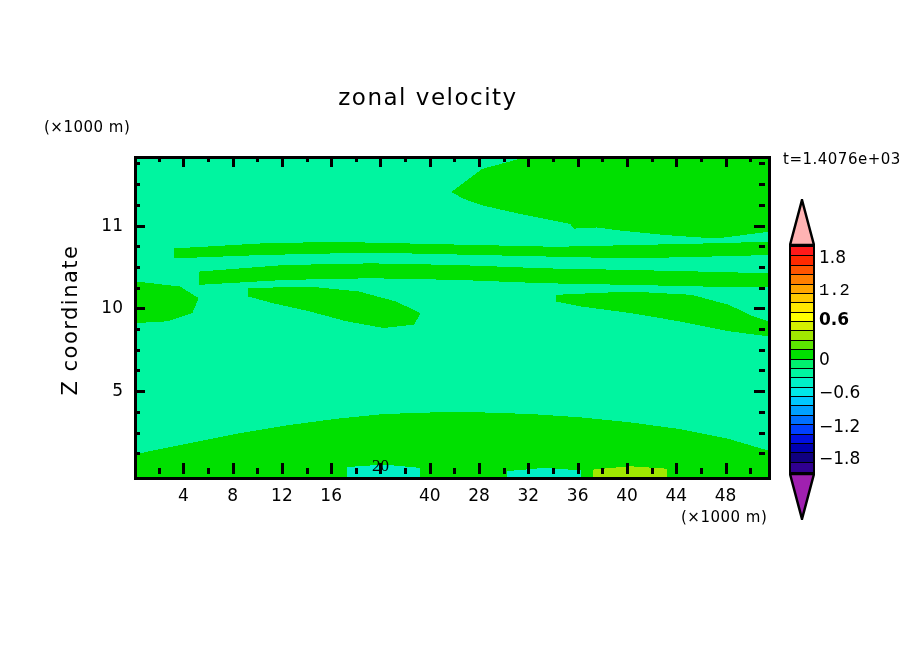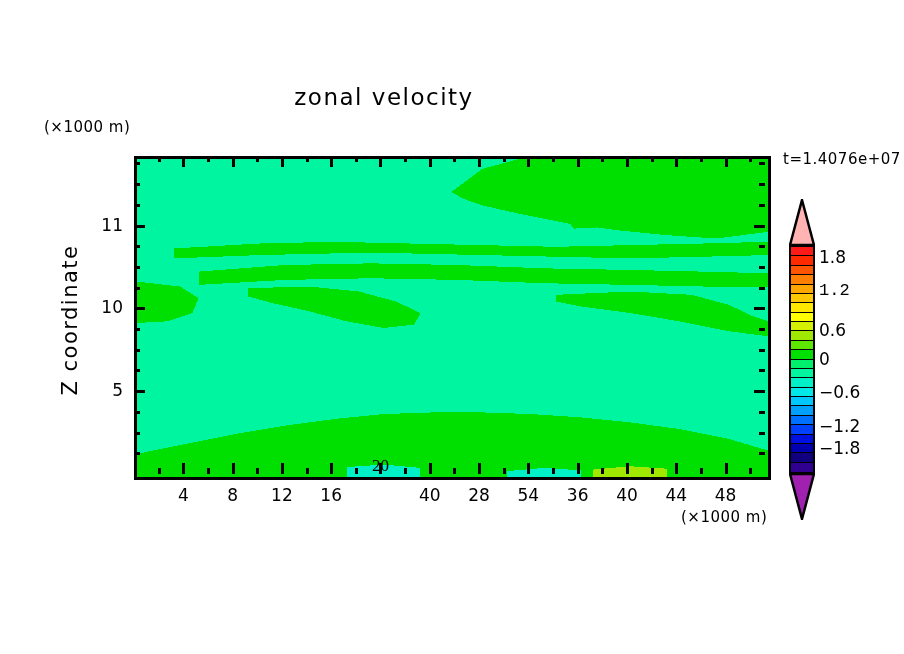--- a/index.html
+++ b/index.html
@@ -33,20 +33,21 @@
   }
 
   
   #plot-title {
     left: 0;
     top: 84px;
     width: 768px;
     text-align: center;
     font-size: 23px;
     letter-spacing: 1.5px;
+    padding-left: 44px;
   }
 
   
   #y-unit-label {
     left: 44px;
     top: 118px;
     font-size: 15px;
   }
   #x-unit-label {
     left: 681px;
@@ -175,21 +176,21 @@
 </head>
 <body>
 
 <div id="stage">
 
   <div class="txt" id="plot-title">zonal velocity</div>
 
   <div class="txt" id="y-unit-label">(×1000 m)</div>
   <div class="txt" id="x-unit-label">(×1000 m)</div>
 
-  <div class="txt" id="time-stamp">t=1.4076e+07</div>
+  <div class="txt" id="time-stamp">t=1.4076e+03</div>
 
   <div class="txt" id="y-axis-title">Z coordinate</div>
 
   <div id="plot-frame">
     <svg id="contour-canvas" width="631" height="318" viewBox="0 0 631 318" preserveAspectRatio="none" shape-rendering="crispEdges">
         <rect x="0" y="0" width="631" height="318" fill="#00f5a0"></rect>
         <polygon points="0,318 631,318 631,291.5 591.5625,279.90625 542.265625,269.96875 492.96875,263.34375 443.671875,258.375 394.375,255.0625 345.078125,253.40625 295.78125,253.40625 246.484375,255.0625 197.1875,260.03125 147.890625,266.65625 98.59375,274.9375 49.296875,284.875 0,294.8125" fill="#00e000"></polygon>
         <polygon points="314.267578125,33.125 345.078125,9.937499999999943 382.05078125,0 631,0 631,72.875 579.23828125,79.5 529.94140625,76.1875 480.64453125,71.21874999999997 431.34765625,64.59374999999997 382.05078125,54.65625 345.078125,46.375 326.591796875,39.74999999999994" fill="#00e000"></polygon>
         <polygon points="36.97265625,89.43749999999997 123.2421875,84.46875 197.1875,82.8125 271.1328125,84.46875 345.078125,86.12499999999997 419.0234375,87.78125 492.96875,86.12499999999997 566.9140625,84.46875 631,82.8125 631,96.06249999999997 566.9140625,97.71875 492.96875,99.375 419.0234375,97.71875 345.078125,96.06249999999997 271.1328125,94.40625 197.1875,94.40625 123.2421875,96.06249999999997 36.97265625,99.375" fill="#00e000"></polygon>
         <polygon points="61.62109375,112.625 147.890625,105.99999999999997 234.16015625,104.34375 320.4296875,105.99999999999997 406.69921875,109.3125 492.96875,110.96874999999997 566.9140625,112.625 631,114.28124999999997 631,127.53125 566.9140625,127.53125 492.96875,125.875 406.69921875,124.21875 320.4296875,120.90624999999997 234.16015625,119.25 147.890625,120.90624999999997 61.62109375,125.875" fill="#00e000"></polygon>
@@ -220,21 +221,21 @@
       <div class="tick tick-x" style="left: 379.484px; top: 156px; height: 11px;"></div>
       <div class="ticklabel ticklabel-x" style="left: 350.484px; top: 456px; font-family: Liberation Serif, serif;">20</div>
       <div class="tick tick-x" style="left: 428.781px; top: 463px; height: 11px;"></div>
       <div class="tick tick-x" style="left: 428.781px; top: 156px; height: 11px;"></div>
       <div class="ticklabel ticklabel-x" style="left: 399.781px; top: 485px;">40</div>
       <div class="tick tick-x" style="left: 478.078px; top: 463px; height: 11px;"></div>
       <div class="tick tick-x" style="left: 478.078px; top: 156px; height: 11px;"></div>
       <div class="ticklabel ticklabel-x" style="left: 449.078px; top: 485px;">28</div>
       <div class="tick tick-x" style="left: 527.375px; top: 463px; height: 11px;"></div>
       <div class="tick tick-x" style="left: 527.375px; top: 156px; height: 11px;"></div>
-      <div class="ticklabel ticklabel-x" style="left: 498.375px; top: 485px;">54</div>
+      <div class="ticklabel ticklabel-x" style="left: 498.375px; top: 485px;">32</div>
       <div class="tick tick-x" style="left: 576.672px; top: 463px; height: 11px;"></div>
       <div class="tick tick-x" style="left: 576.672px; top: 156px; height: 11px;"></div>
       <div class="ticklabel ticklabel-x" style="left: 547.672px; top: 485px;">36</div>
       <div class="tick tick-x" style="left: 625.969px; top: 463px; height: 11px;"></div>
       <div class="tick tick-x" style="left: 625.969px; top: 156px; height: 11px;"></div>
       <div class="ticklabel ticklabel-x" style="left: 596.969px; top: 485px;">40</div>
       <div class="tick tick-x" style="left: 675.266px; top: 463px; height: 11px;"></div>
       <div class="tick tick-x" style="left: 675.266px; top: 156px; height: 11px;"></div>
       <div class="ticklabel ticklabel-x" style="left: 646.266px; top: 485px;">44</div>
       <div class="tick tick-x" style="left: 724.562px; top: 463px; height: 11px;"></div>
@@ -331,20 +332,20 @@
         <div class="cbar-band" style="background: rgb(0, 16, 224); height: 9.375px;"></div>
         <div class="cbar-band" style="background: rgb(0, 0, 176); height: 9.375px;"></div>
         <div class="cbar-band" style="background: rgb(16, 0, 128); height: 9.375px;"></div>
         <div class="cbar-band" style="background: rgb(48, 0, 144); height: 9.375px;"></div>
       </div>
     <svg class="cbar-cap" id="colorbar-cap-bottom" viewBox="0 0 26 47" preserveAspectRatio="none">
       <polygon id="cap-bottom-poly" points="13,46 25,1 1,1" stroke="#000" stroke-width="2.5" fill="#a020b0"></polygon>
     </svg>
   <div class="cbar-label" style="top: 48.25px;">1.8</div>
       <div class="cbar-label" style="top: 82px; font-family: Liberation Mono, monospace;">1.2</div>
-      <div class="cbar-label" style="top: 121px;">0.6</div>
+      <div class="cbar-label" style="top: 110px; font-weight: bold;">0.6</div>
       <div class="cbar-label" style="top: 149.5px;">0</div>
       <div class="cbar-label" style="top: 183.25px;">−0.6</div>
       <div class="cbar-label" style="top: 217px;">−1.2</div>
-      <div class="cbar-label" style="top: 239px;">−1.8</div>
+      <div class="cbar-label" style="top: 249px;">−1.8</div>
     </div>
 
 </div>
 
 </body></html>

